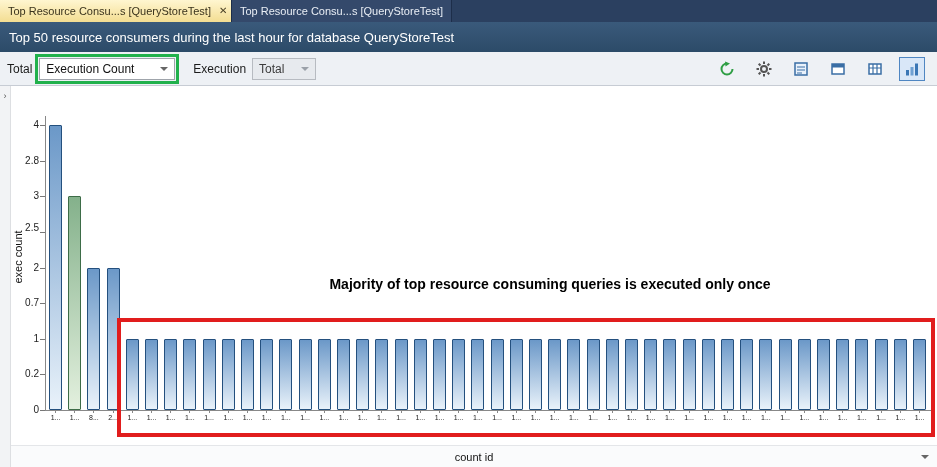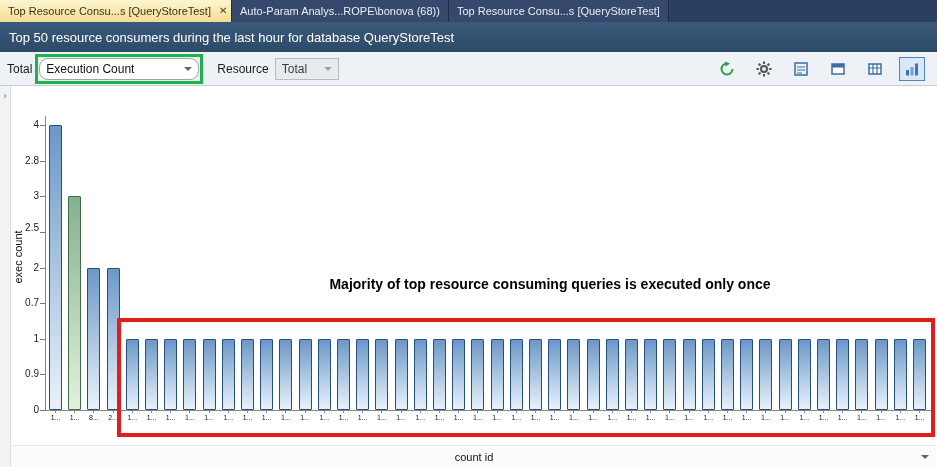--- a/index.html
+++ b/index.html
@@ -29,21 +29,21 @@
   
   .toolbar { height:34px; background:#eef1f5; border-bottom:1px solid #c7ccd4;
              display:flex; align-items:center; font-size:12px; color:#1b1b1b; }
   .tlabel { margin-left:7px; }
   .metric-highlight { border:3px solid var(--green); padding:1px; margin-left:3px; background:transparent; }
   .dd { height:22px; background:#fff; border:1px solid #9fa4ab; display:flex; align-items:center;
         padding:0 6px; font-size:12px; color:#111; cursor:default; }
   .dd .dd-text { flex:1; }
   .dd .chev { width:0; height:0; border-left:4px solid transparent; border-right:4px solid transparent;
               border-top:4px solid #666; margin-left:8px; }
-  .dd.metric { width:160px;border-radius:9px; }
+  .dd.metric { width:136px; }
   .dd.statistic { width:64px; margin-left:6px; background:#e7eaee; color:#3c3c3c; border-color:#b7bbc1; }
   .dd.statistic .chev { border-top-color:#9aa0a8; }
   .stat-label { margin-left:14px; }
 
   .iconbar { margin-left:auto; margin-right:12px; display:flex; align-items:center; gap:11px; }
   .ibtn { width:26px; height:24px; display:flex; align-items:center; justify-content:center;
           border:1px solid transparent; }
   .ibtn.selected { background:#d9e7f8; border:1px solid #4f86c2; }
 
   
@@ -86,40 +86,37 @@
 <body>
 
 <div class="app">
 
   <div class="tabbar">
     <div class="tab active">
       <span>Top Resource Consu...s [QueryStoreTest]</span>
       <span class="close">✕</span>
     </div>
     <div class="tab inactive">
-      <span>Auto-Param Analys...ROPE\bonova (68))</span>
-    </div>
-    <div class="tab inactive">
       <span>Top Resource Consu...s [QueryStoreTest]</span>
     </div>
   </div>
 
   <div class="titlebar">
     <span>Top 50 resource consumers during the last hour for database QueryStoreTest</span>
   </div>
 
   <div class="toolbar">
     <span class="tlabel">Total</span>
     <span class="metric-highlight">
       <span class="dd metric">
         <span class="dd-text">Execution Count</span>
         <span class="chev"></span>
       </span>
     </span>
-    <span class="tlabel stat-label">Resource</span>
+    <span class="tlabel stat-label">Execution</span>
     <span class="dd statistic">
       <span class="dd-text">Total</span>
       <span class="chev"></span>
     </span>
 
     <span class="iconbar">
       <span class="ibtn">
         <svg width="16" height="16" viewBox="0 0 16 16">
           <path d="M13.5 8 A5.5 5.5 0 1 1 8 2.5" fill="none" stroke="#2e9e44" stroke-width="2"></path>
           <path d="M6 0.5 L11 2.6 L6.5 5.5 Z" fill="#2e9e44"></path>
@@ -167,21 +164,21 @@
     </div>
 
     <div class="plot" id="plot">
       <div class="ylabel">exec count</div>
       <div class="axis-y"></div>
       <div class="axis-x" id="axis-x" style="width: 887px;"></div>
       <div class="annotation-text">Majority of top resource consuming queries is executed only once</div>
       <div class="highlight-box" id="highlight-box" style="left: 105.8px; width: 818.2px; top: 232px; height: 119px;"></div>
     <div class="ytick-label" style="top: 318px;">0</div>
         <div class="ytick-mark" style="top: 324px;"></div>
-        <div class="ytick-label" style="top: 282.4px;">0.9</div>
+        <div class="ytick-label" style="top: 282.4px;">0.2</div>
         <div class="ytick-mark" style="top: 288.4px;"></div>
         <div class="ytick-label" style="top: 246.8px;">1</div>
         <div class="ytick-mark" style="top: 252.8px;"></div>
         <div class="ytick-label" style="top: 211.2px;">0.7</div>
         <div class="ytick-mark" style="top: 217.2px;"></div>
         <div class="ytick-label" style="top: 175.6px;">2</div>
         <div class="ytick-mark" style="top: 181.6px;"></div>
         <div class="ytick-label" style="top: 136px;">2.5</div>
         <div class="ytick-mark" style="top: 146px;"></div>
         <div class="ytick-label" style="top: 104.4px;">3</div>

